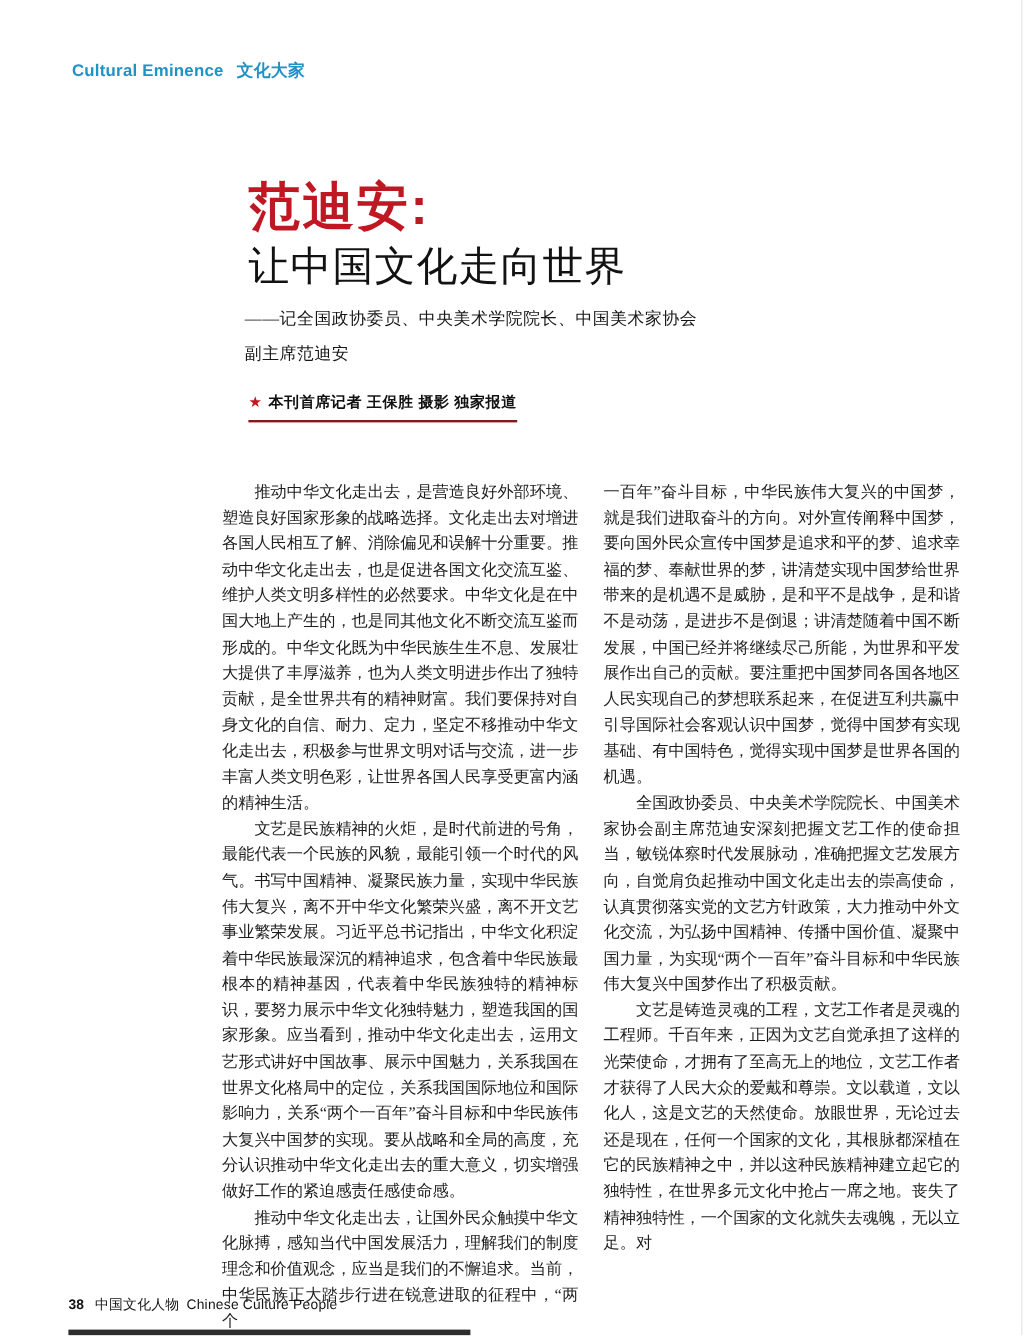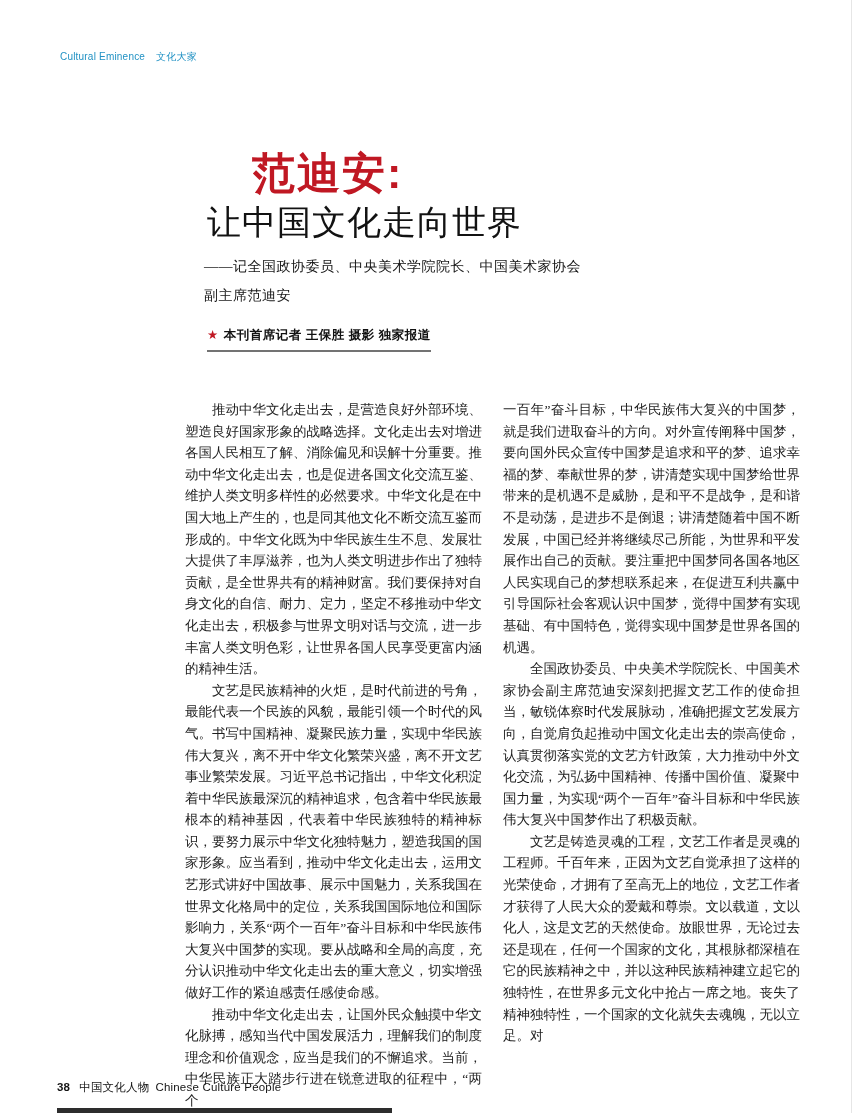--- a/index.html
+++ b/index.html
@@ -4,42 +4,42 @@
 <style>
   html,body{margin:0;padding:0;background:#ffffff;}
   .page{
     position:relative;width:855px;height:1113px;background:#fff;overflow:hidden;
     font-family:"Liberation Serif","DejaVu Serif",serif;color:#1b1b1b;
   }
   .page-edge{position:absolute;right:3px;top:0;width:1px;height:100%;background:#e6e6e6;}
   .kicker{
     position:absolute;left:60px;top:50px;
     font-family:"Liberation Sans","DejaVu Sans",sans-serif;
-    font-size:10px;letter-spacing:.2px;
+    font-size:14px;letter-spacing:.2px;font-weight:bold;
   }
   .kicker .zh{margin-left:11px;}
   .title-red{
     position:absolute;left:207px;top:150px;
     font-family:"Liberation Sans","DejaVu Sans",sans-serif;
-    font-weight:bold;font-size:43px;line-height:46px;letter-spacing:2px;margin-left:45px;
+    font-weight:bold;font-size:43px;line-height:46px;letter-spacing:2px;
   }
   .title-black{
     position:absolute;left:207px;top:204px;
     font-size:34px;line-height:38px;font-weight:normal;letter-spacing:1px;color:#121212;
   }
   .subtitle{
     position:absolute;left:204px;top:252px;
     font-size:14px;line-height:29px;letter-spacing:.5px;color:#161616;
   }
   .subtitle span{display:block;}
   .byline{
     position:absolute;left:207px;top:327px;
     font-family:"Liberation Sans","DejaVu Sans",sans-serif;
     font-weight:bold;font-size:12.5px;letter-spacing:.5px;color:#111;
-    padding-bottom:6px;border-bottom:2px solid #737373;
+    padding-bottom:6px;border-bottom:2px solid #7f1d1d;
   }
   .byline .star{margin-right:5px;}
   .col{
     position:absolute;top:399px;width:297px;
     font-size:13.5px;line-height:21.6px;text-align:justify;color:#1d1d1d;
   }
   .col-left{left:185px;}
   .col-right{left:503px;}
   .col p{margin:0;}
   .col p.paragraph{text-indent:2em;}

